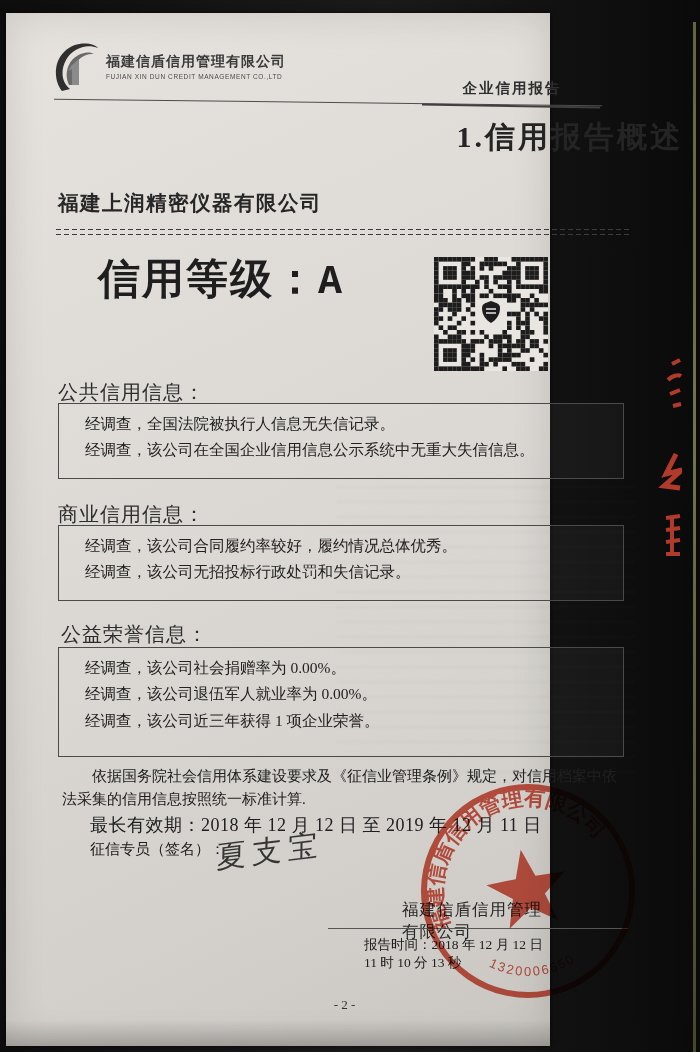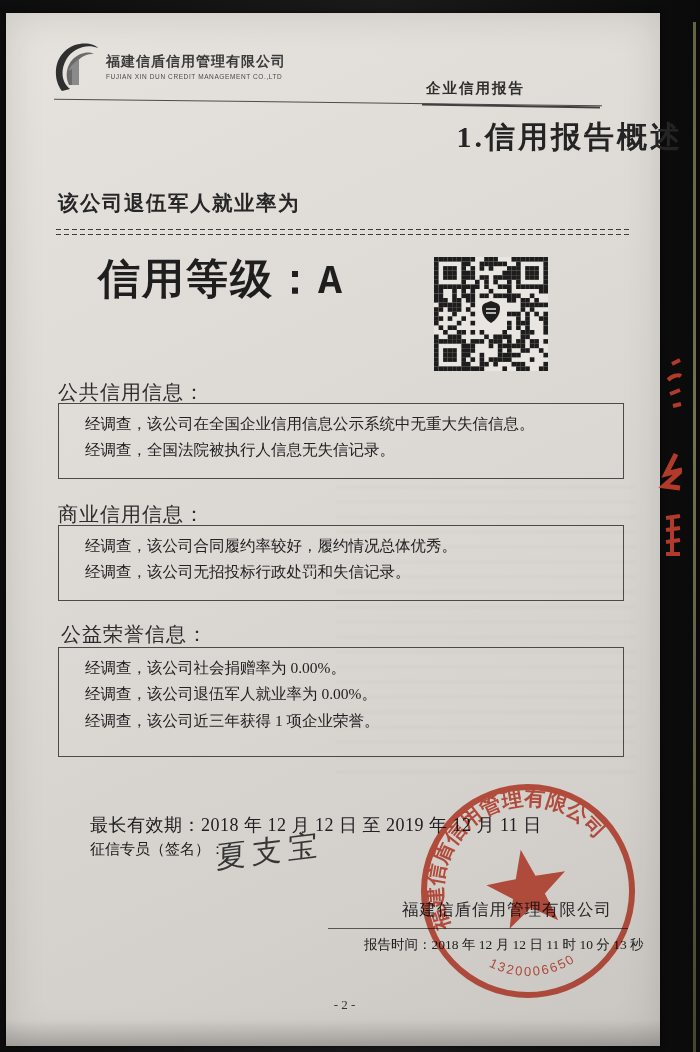--- a/index.html
+++ b/index.html
@@ -2,33 +2,33 @@
 <html><head>
 <meta charset="utf-8">
 <style>
   * { margin:0; padding:0; box-sizing:border-box; }
   html,body { width:700px; height:1052px; overflow:hidden; background:#141414; }
   body { font-family:"Liberation Serif", serif; color:#2b2b2b; position:relative; }
 
   .photo { position:absolute; inset:0; background:linear-gradient(90deg,#0d0d0d 0%,#1a1a1a 55%,#0a0a0a 100%); }
   .book-edge { position:absolute; top:22px; bottom:0; right:4px; width:3px; background:linear-gradient(180deg,#7a7a4a,#8d8d5a 40%,#55553a); opacity:.8; }
 
-  .paper { position:absolute; left:6px; top:13px; width:654px; height:1033px;
+  .paper { position:absolute; left:6px; top:13px; width:544px; height:1033px;
     background:linear-gradient(155deg,#e6e3de 0%,#dcd9d4 45%,#d3d0cb 80%,#c9c6c1 100%);
     box-shadow:inset 0 0 40px rgba(0,0,0,.12), 0 0 6px rgba(0,0,0,.6); }
 
   .abs { position:absolute; }
 
   
   .logo-mark { left:46px; top:28px; width:50px; height:56px; }
   .logo-text { left:100px; top:40px; }
   .logo-cn { font-size:14px; font-weight:bold; color:#3a3a3a; letter-spacing:1px; font-family:"Liberation Sans",sans-serif; }
   .logo-en { font-size:6.5px; color:#4a4a4a; letter-spacing:.6px; font-family:"Liberation Sans",sans-serif; margin-top:2px; }
   .header-rule { left:48px; top:89px; width:548px; height:1.3px; background:#4c4c4c; transform:rotate(.7deg); }
-  .report-label { left:420px; top:66px; width:172px; text-align:left; font-size:14.5px; font-weight:bold; letter-spacing:2px; color:#2e2e2e; }
+  .report-label { left:420px; top:66px; width:172px; text-align:center; font-size:14.5px; font-weight:bold; letter-spacing:2px; color:#2e2e2e; }
   .report-label-rule { left:416px; top:92px; width:178px; height:1.6px; background:#3f3f3f; transform:rotate(1deg); }
 
   .title { left:0; top:104px; width:677px; text-align:right; font-size:30px; font-weight:bold; letter-spacing:3px; color:#242424; }
 
   .company { left:52px; top:176px; font-size:20.5px; font-weight:bold; letter-spacing:1.5px; color:#262626; }
   .dash-sep { left:50px; top:216px; width:574px; height:7px;
     background:
       repeating-linear-gradient(90deg,#3c3c3c 0 5px,transparent 5px 8px) 0 0/100% 1.4px no-repeat,
       repeating-linear-gradient(90deg,#3c3c3c 0 5px,transparent 5px 8px) 0 5px/100% 1.4px no-repeat; }
 
@@ -86,21 +86,21 @@
     </svg>
     <div class="abs logo-text">
       <div class="logo-cn">福建信盾信用管理有限公司</div>
       <div class="logo-en">FUJIAN XIN DUN CREDIT MANAGEMENT CO.,LTD</div>
     </div>
     <div class="abs header-rule"></div>
     <div class="abs report-label">企业信用报告</div>
     <div class="abs report-label-rule"></div>
 
     <div class="abs title">1.信用报告概述</div>
-    <div class="abs company">该公司退伍军人就业率为</div>
+    <div class="abs company">福建上润精密仪器有限公司</div>
     <div class="abs dash-sep"></div>
 
     <div class="abs rating">
       <span>信用等级：</span><span class="grade">A</span>
     </div>
     <div class="abs qr">
       <svg viewBox="0 0 114 114" width="114" height="114">
           <rect x="0" y="0" width="114" height="114" fill="#e9e6e1"></rect>
           <g fill="#1d1d1d">
             <rect x="0.0" y="0.0" width="4.6" height="4.6"></rect>
@@ -419,37 +419,38 @@
             <rect x="104.9" y="109.4" width="4.6" height="4.6"></rect>
             <rect x="109.4" y="109.4" width="4.6" height="4.6"></rect>
           </g>
           <path d="M57 44 C63 46 66 47 66 51 C66 58 62 63 57 66 C52 63 48 58 48 51 C48 47 51 46 57 44 Z" fill="#1d1d1d"></path>
           <path d="M52 52 L62 52 M52 56 L62 56" stroke="#e9e6e1" stroke-width="1.4"></path>
         </svg>
     </div>
 
     <div class="abs sec-head sec1-head">公共信用信息：</div>
     <div class="abs info-box box1">
+      <div>经调查，全国法院被执行人信息无失信记录。</div>
       <div>经调查，该公司在全国企业信用信息公示系统中无重大失信信息。</div>
-      <div>经调查，全国法院被执行人信息无失信记录。</div>
     </div>
 
     <div class="abs sec-head sec2-head">商业信用信息：</div>
     <div class="abs info-box box2">
       <div>经调查，该公司合同履约率较好，履约情况总体优秀。</div>
       <div>经调查，该公司无招投标行政处罚和失信记录。</div>
     </div>
 
     <div class="abs sec-head sec3-head">公益荣誉信息：</div>
     <div class="abs info-box box3">
       <div>经调查，该公司社会捐赠率为 0.00%。</div>
       <div>经调查，该公司退伍军人就业率为 0.00%。</div>
       <div>经调查，该公司近三年获得 1 项企业荣誉。</div>
     </div>
 
+    <div class="abs basis">依据国务院社会信用体系建设要求及《征信业管理条例》规定，对信用档案中依法采集的信用信息按照统一标准计算.</div>
     <div class="abs validity">最长有效期：2018 年 12 月 12 日  至  2019 年 12 月 11 日</div>
     <div class="abs signer">征信专员（签名）：</div>
     <div class="abs signature">夏支宝</div>
 
     <div class="abs company-print">福建信盾信用管理有限公司</div>
     <div class="abs time-rule"></div>
     <div class="abs report-time">报告时间：2018 年 12 月 12 日 11 时 10 分 13 秒</div>
     <div class="abs page-num">- 2 -</div>
 
     <svg class="abs stamp" viewBox="-116 -116 232 232">

